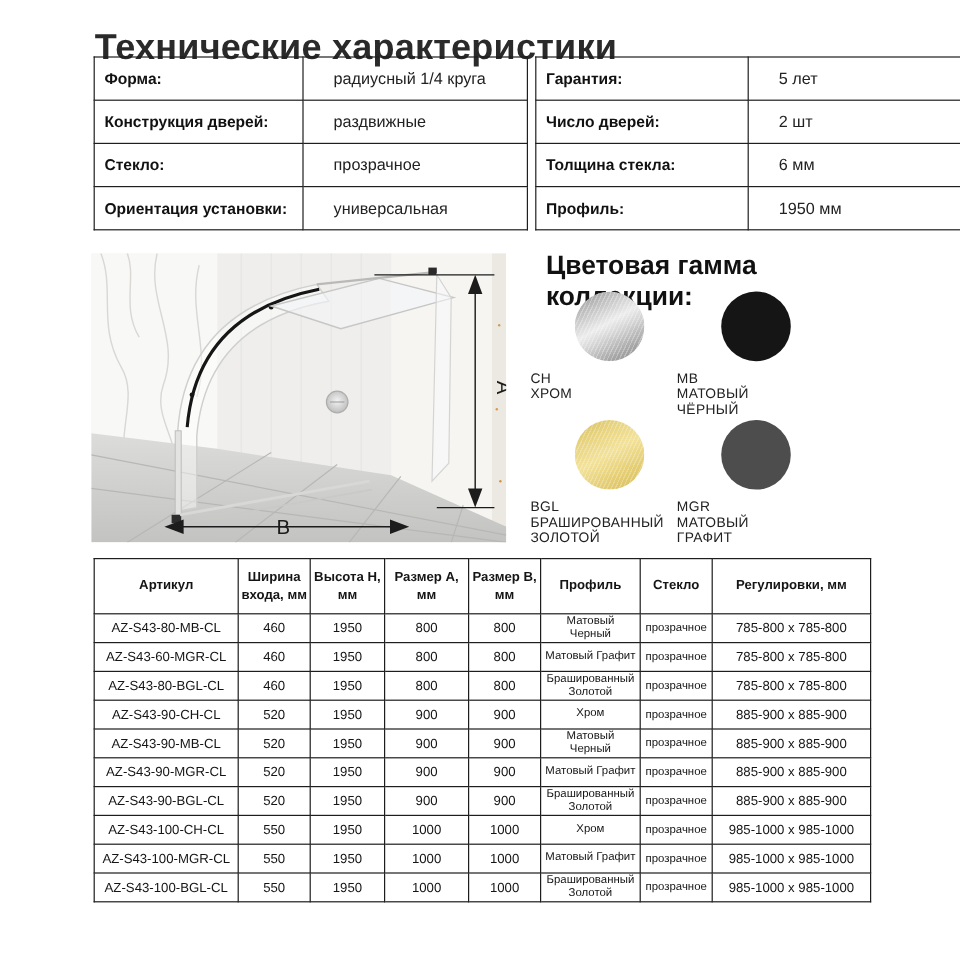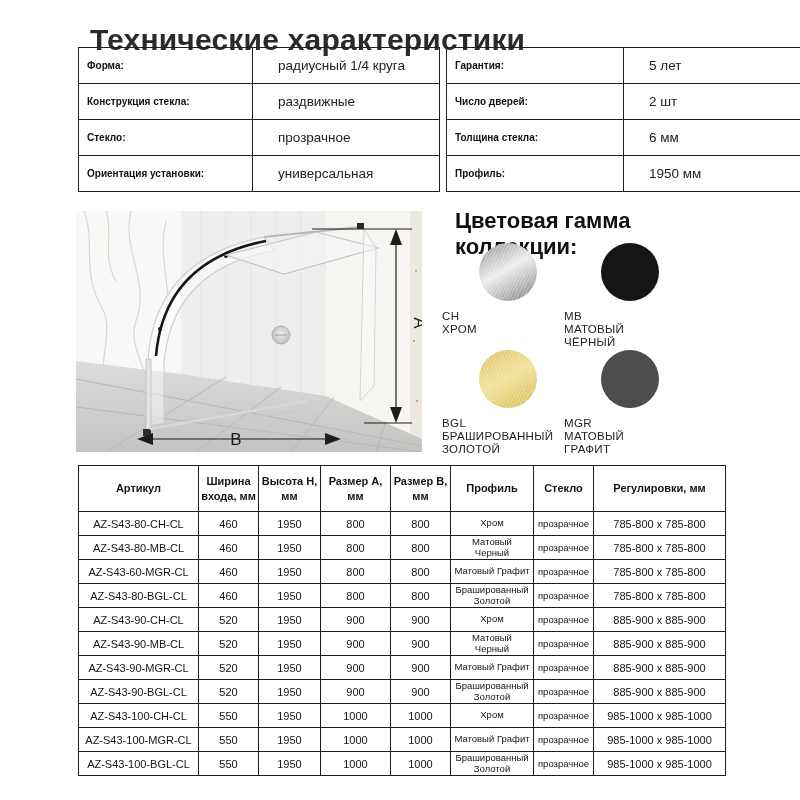--- a/index.html
+++ b/index.html
@@ -1,28 +1,28 @@
 <!DOCTYPE html>
 <html lang="ru"><head>
 <meta charset="utf-8">
 <style>
   html,body{margin:0;padding:0;background:#fff;}
   .page{position:relative;width:800px;height:800px;background:#fff;overflow:hidden;
         font-family:"Liberation Sans",sans-serif;color:#1a1a1a;}
 
   
-  .title{position:absolute;left:90px;top:0;font-size:30px;line-height:40px;
+  .title{position:absolute;left:79px;top:0;font-size:30px;line-height:40px;
          font-weight:700;color:#2a2a2a;letter-spacing:.2px;}
 
   
   .spec-wrap{position:absolute;left:78px;top:47px;display:flex;gap:6px;}
   table.spec{border-collapse:collapse;table-layout:fixed;}
   table.spec td{border:1px solid #1f1f1f;height:35px;vertical-align:middle;
                 padding:0 6px 0 8px;overflow:hidden;white-space:nowrap;}
-  table.spec td.lbl{font-weight:700;font-size:10px;color:#111;}
+  table.spec td.lbl{font-weight:700;font-size:13px;color:#111;}
   table.spec td.val{font-size:13.5px;color:#222;padding-left:25px;}
   .spec-left{width:314px;}
   .spec-left td.lbl{width:159px;}
   .spec-left td.val{width:155px;}
   .spec-right{width:330px;}
   .spec-right td.lbl{width:162px;}
   .spec-right td.val{width:168px;}
 
   
   .product-image{position:absolute;left:76px;top:211px;width:346px;height:241px;overflow:hidden;}
@@ -63,21 +63,21 @@
   <h1 class="title">Технические характеристики</h1>
 
   <div class="spec-wrap">
     <table class="spec spec-left">
       <tbody>
           <tr>
             <td class="lbl">Форма:</td>
             <td class="val">радиусный 1/4 круга</td>
           </tr>
           <tr>
-            <td class="lbl">Конструкция стекла:</td>
+            <td class="lbl">Конструкция дверей:</td>
             <td class="val">раздвижные</td>
           </tr>
           <tr>
             <td class="lbl">Стекло:</td>
             <td class="val">прозрачное</td>
           </tr>
           <tr>
             <td class="lbl">Ориентация установки:</td>
             <td class="val">универсальная</td>
           </tr>
@@ -237,30 +237,20 @@
           <th>Размер A, мм</th>
           <th>Размер B,
 мм</th>
           <th>Профиль</th>
           <th>Стекло</th>
           <th>Регулировки, мм</th>
         </tr>
       </thead>
     <tbody>
         <tr>
-          <td class="c0">AZ-S43-80-CH-CL</td>
-          <td class="c1">460</td>
-          <td class="c2">1950</td>
-          <td class="c3">800</td>
-          <td class="c4">800</td>
-          <td class="c5">Хром</td>
-          <td class="c6">прозрачное</td>
-          <td class="c7">785-800 x 785-800</td>
-        </tr>
-        <tr>
           <td class="c0">AZ-S43-80-MB-CL</td>
           <td class="c1">460</td>
           <td class="c2">1950</td>
           <td class="c3">800</td>
           <td class="c4">800</td>
           <td class="c5">Матовый
 Черный</td>
           <td class="c6">прозрачное</td>
           <td class="c7">785-800 x 785-800</td>
         </tr>

